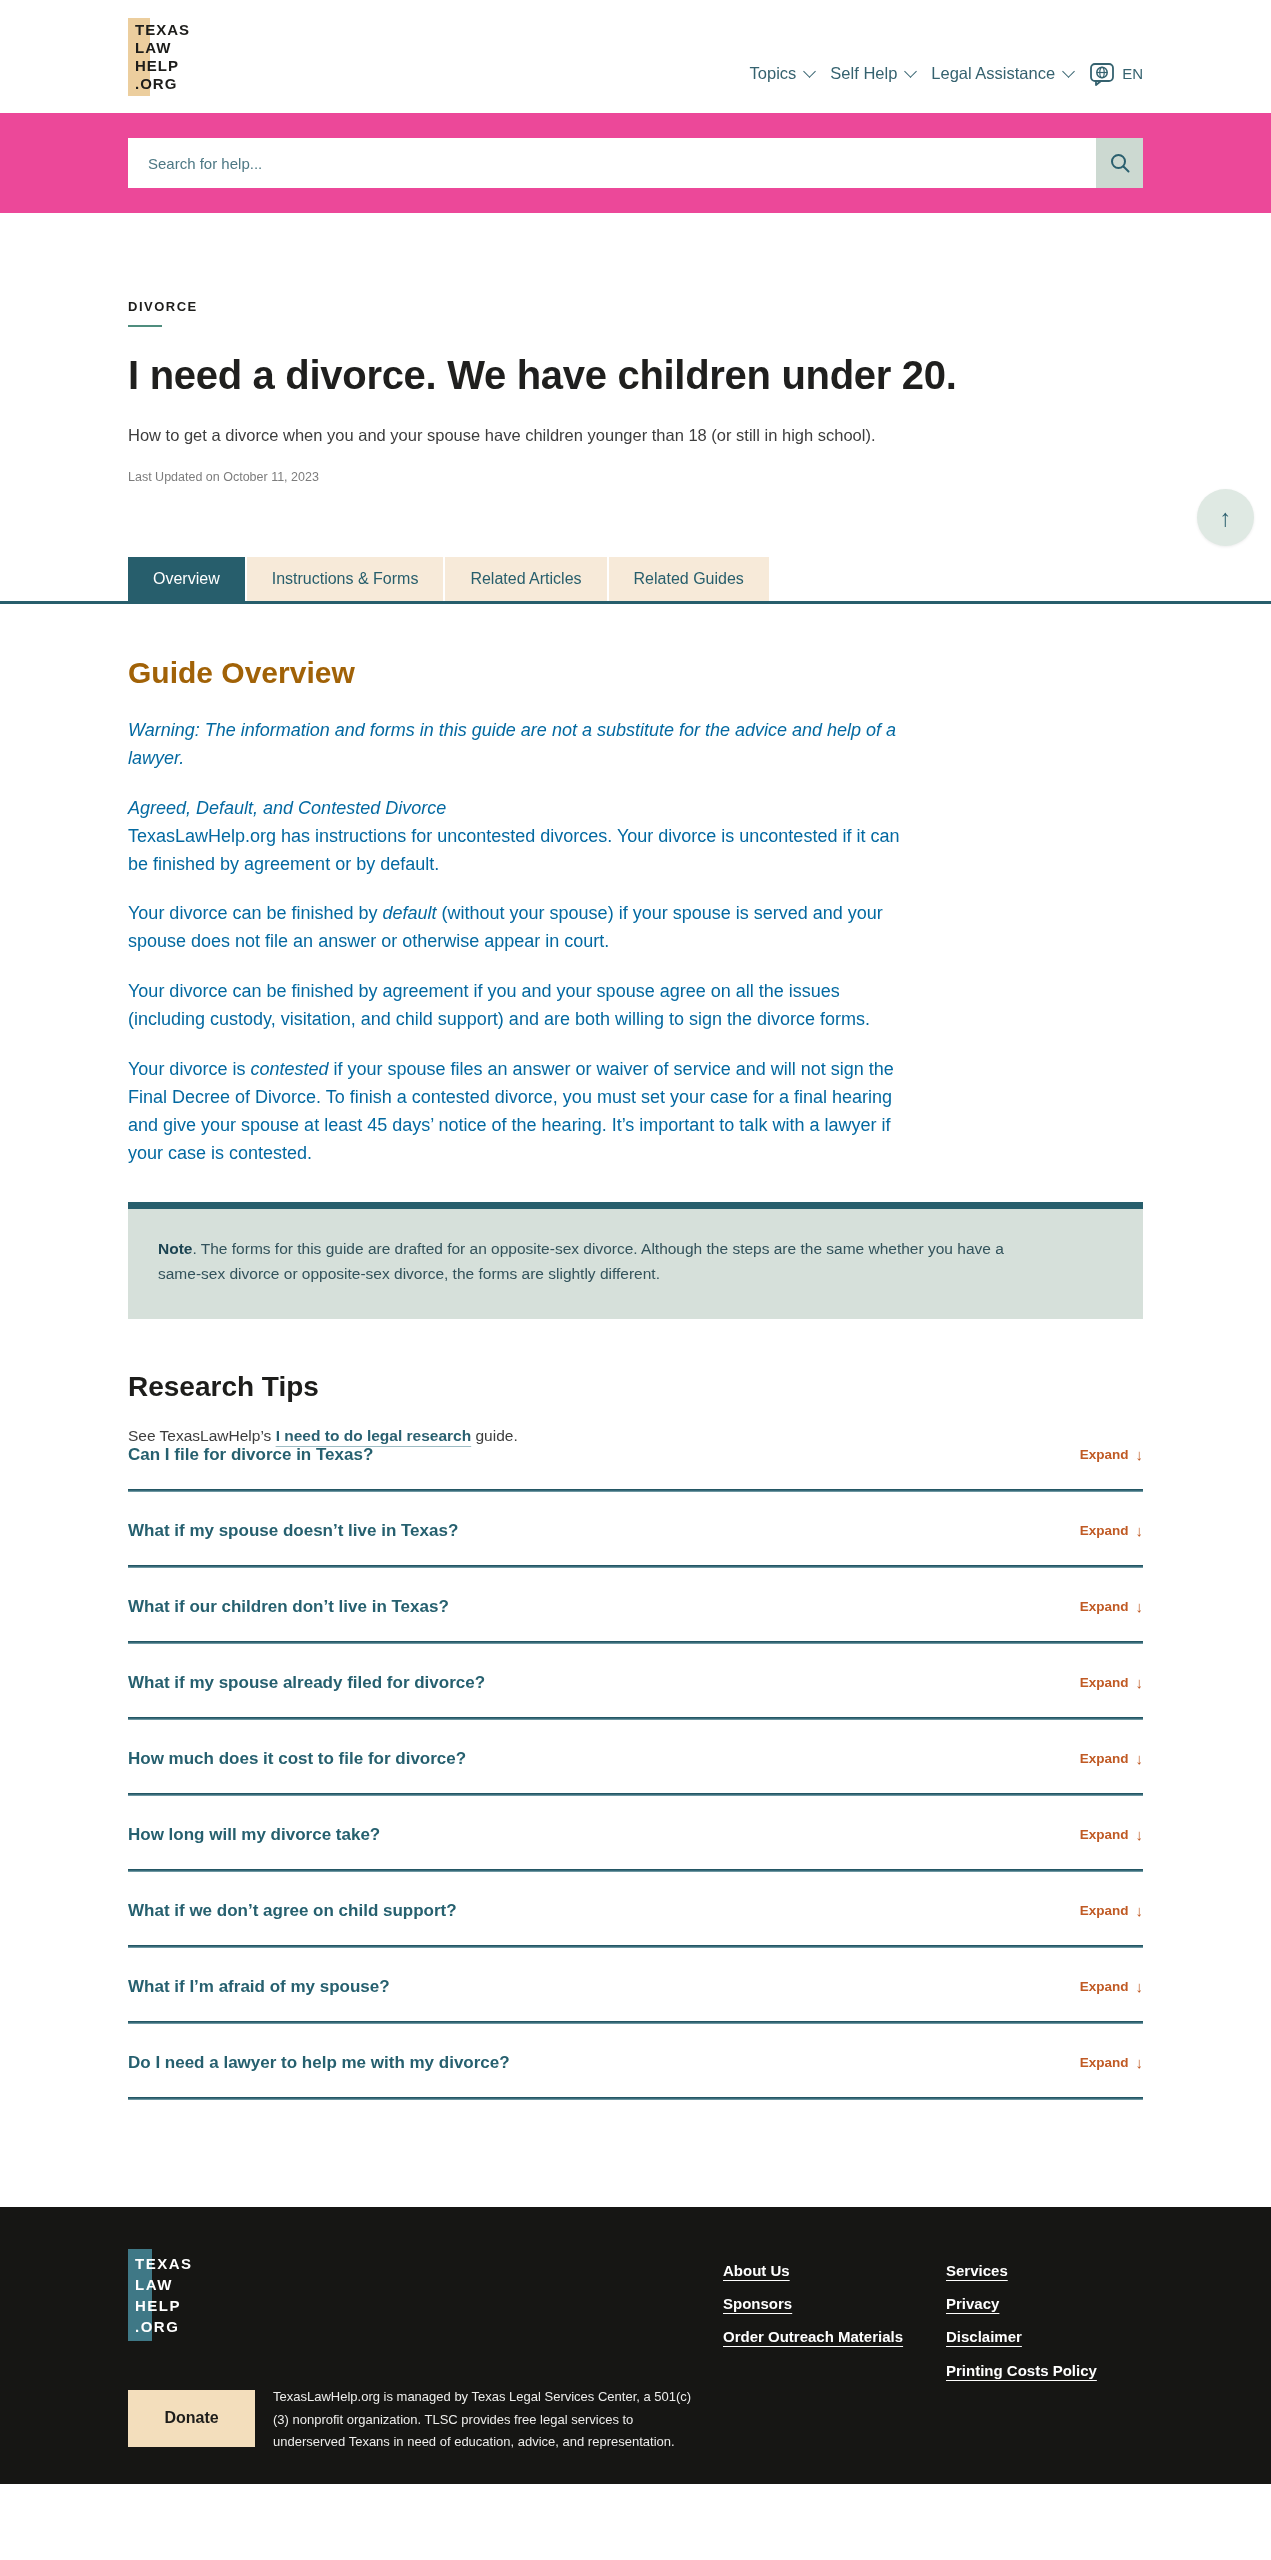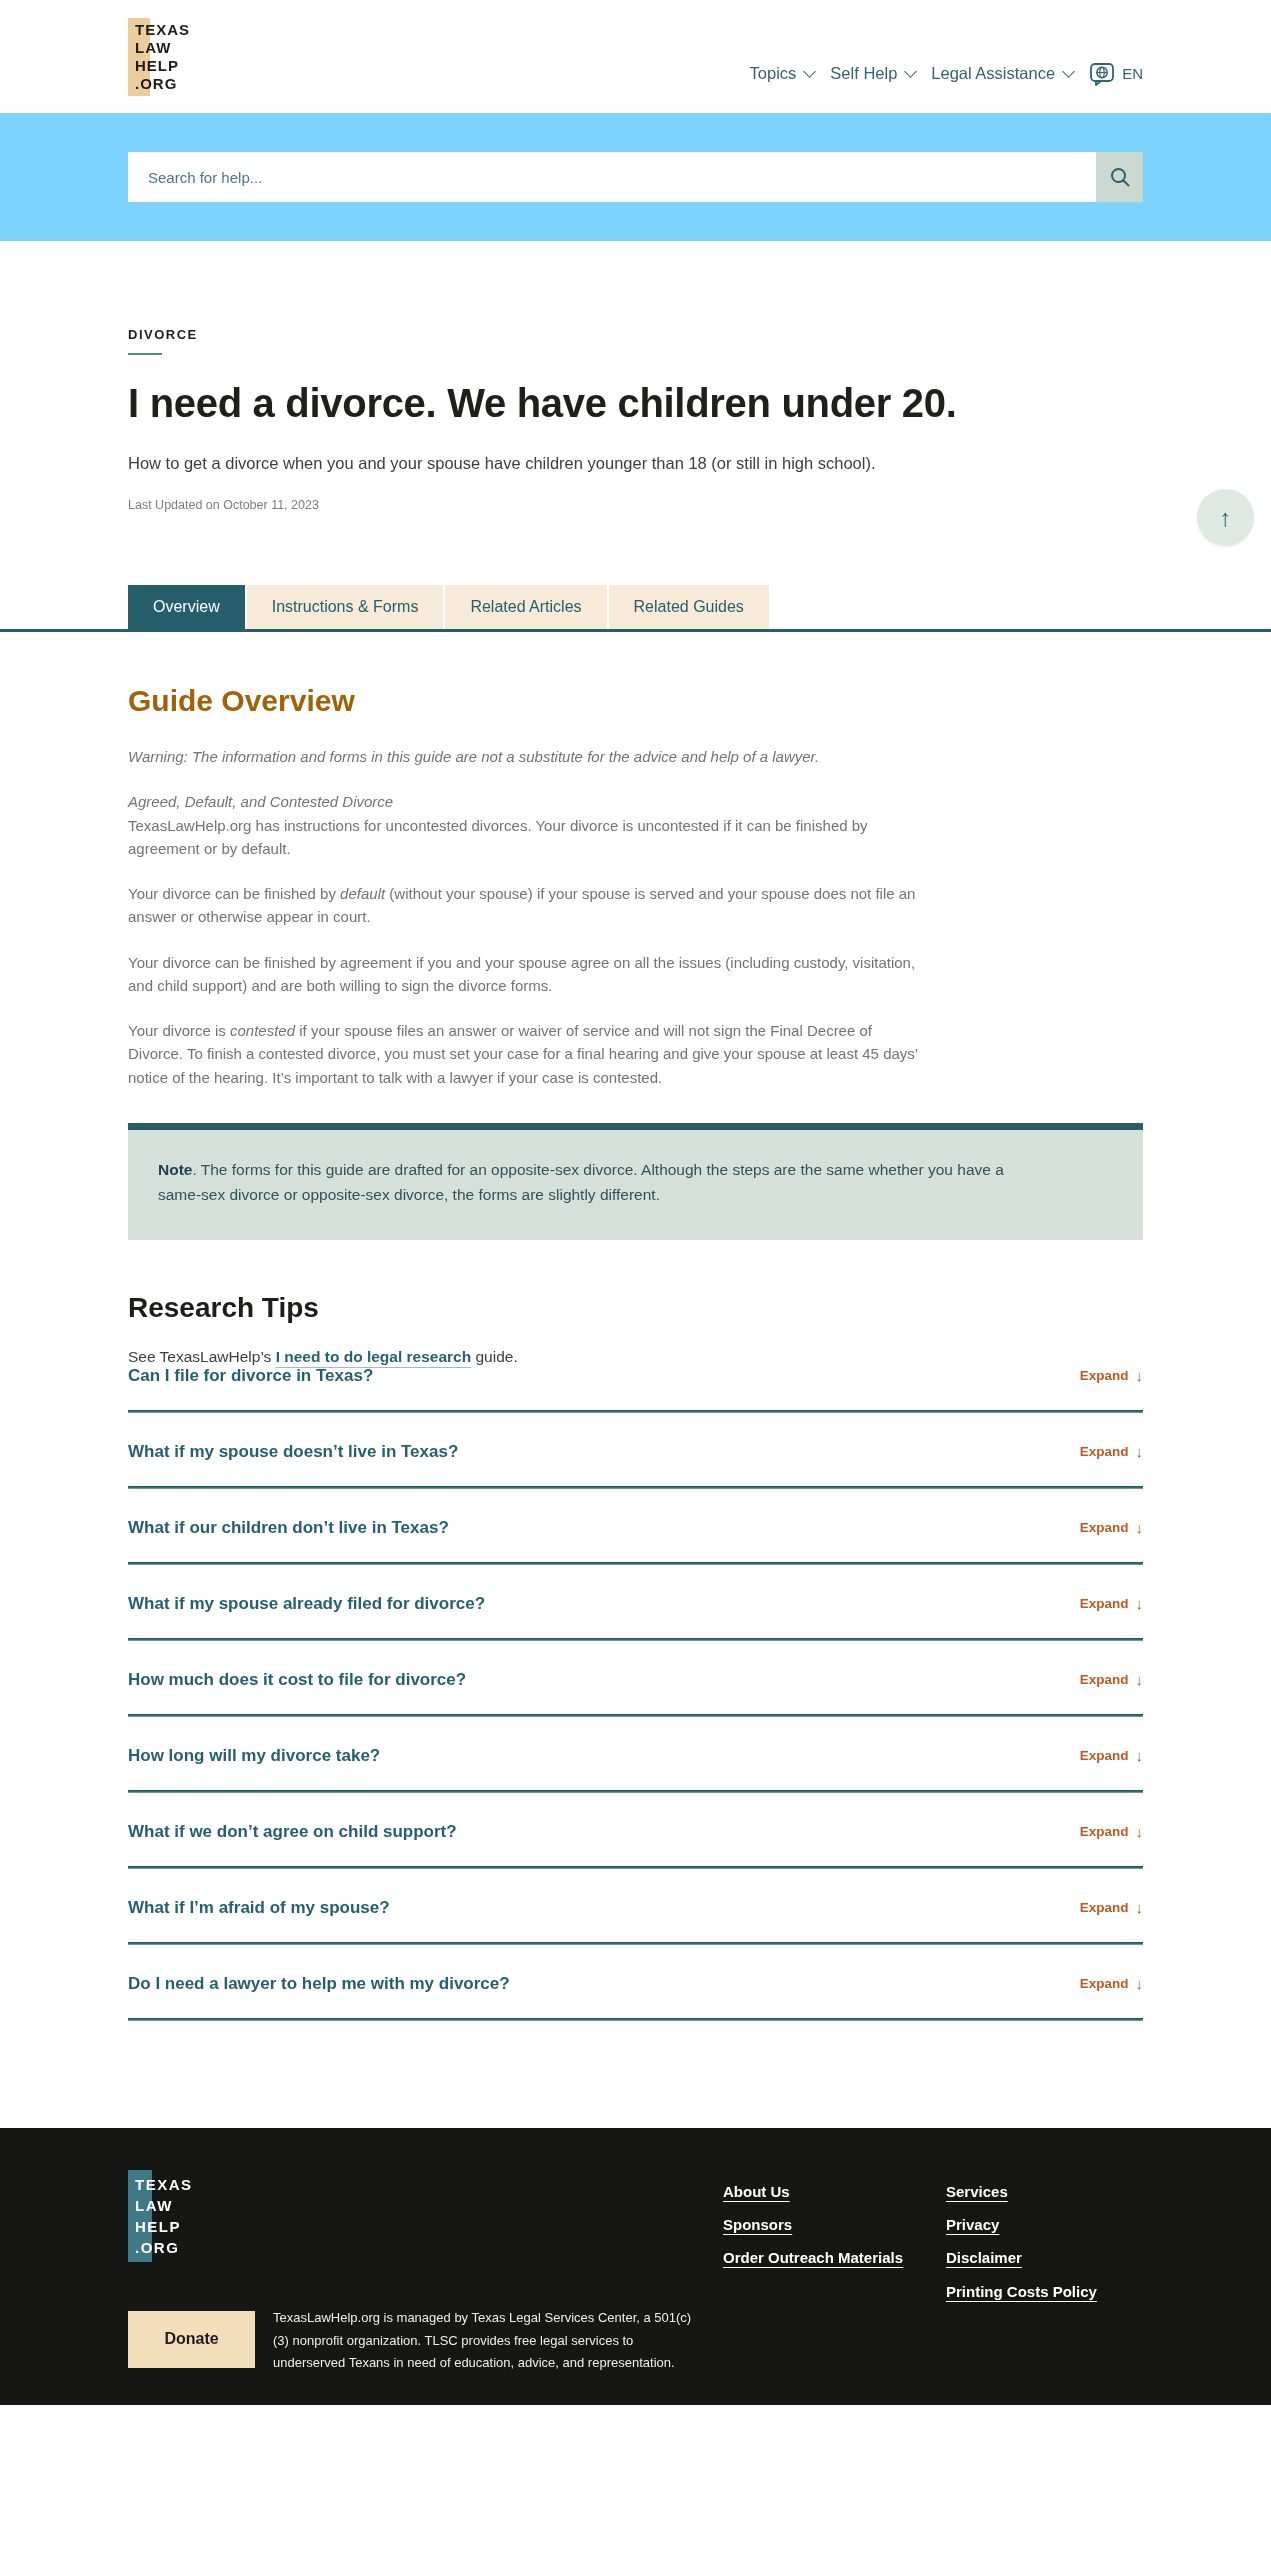--- a/index.html
+++ b/index.html
@@ -12,21 +12,21 @@
   .logo{position:relative;padding-left:7px;line-height:18px;}
   .logo::before{content:"";position:absolute;left:0;top:-3px;bottom:-3px;width:22px;background:#ecce9e;}
   .logo span{position:relative;display:block;font-size:15px;font-weight:bold;color:#1d1d1b;letter-spacing:1px;}
   .main-nav{display:flex;align-items:center;gap:16px;margin-top:34px;}
   .nav-item{display:flex;align-items:center;gap:9px;color:#35626f;font-size:16.5px;cursor:pointer;}
   .chev{width:8px;height:8px;border-right:1.8px solid #35626f;border-bottom:1.8px solid #35626f;
     transform:rotate(45deg);margin-top:-4px;}
   .lang{display:flex;align-items:center;gap:7px;color:#35626f;font-size:15px;cursor:pointer;}
 
   
-  .search-band{height:128px;background:#7dd3fc;display:flex;align-items:center;padding:0 128px;box-sizing:border-box;}
+  .search-band{height:100px;background:#ec4899;display:flex;align-items:center;padding:0 128px;box-sizing:border-box;}
   .search-box{display:flex;flex:1;height:50px;background:#fff;}
   .search-input{flex:1;border:none;outline:none;padding:0 20px;font-size:15px;color:#35626f;
     font-family:"Liberation Sans", sans-serif;}
   .search-input::placeholder{color:#4d7884;opacity:1;}
   .search-btn{width:47px;background:#ccd9d1;border:none;display:flex;align-items:center;justify-content:center;cursor:pointer;}
 
   
   .hero-inner{padding:86px 128px 0;}
   .category{font-size:13px;font-weight:bold;letter-spacing:1.5px;color:#1d1d1b;}
   .category-underline{width:34px;height:2px;background:#4f8d7e;margin-top:11px;}
@@ -39,21 +39,21 @@
   .tabs-rule{height:3px;background:#275e6c;width:100%;}
 
   .scroll-top{position:absolute;top:489px;left:1197px;width:57px;height:57px;border-radius:50%;
     background:#dfe9e3;display:flex;align-items:center;justify-content:center;color:#2a5f6e;
     font-size:24px;font-weight:bold;cursor:pointer;box-shadow:0 1px 3px rgba(0,0,0,0.08);}
 
   
   .main{padding:0 128px 78px;box-sizing:border-box;}
   .copy{max-width:792px;}
   h2.h-guide{font-size:30px;color:#a16207;margin:52px 0 27px;font-weight:bold;}
-  .main p{font-size:15px;line-height:1.55;margin:0 0 22px;color:#737373;}
+  .main p{font-size:18px;line-height:1.55;margin:0 0 22px;color:#0369a1;}
   .em-line{display:block;font-style:italic;}
   em{font-style:italic;}
 
   .note{background:#d6e0da;border-top:7px solid #275e6c;padding:27px 30px 33px;margin:34px 0 0;}
   .note p{margin:0;color:#32525b;font-size:15.5px;line-height:1.62;max-width:860px;}
   .note b{color:#1c4452;}
 
   h2.h-research{font-size:28px;color:#1d1d1b;margin:52px 0 24px;font-weight:bold;}
   .research-line{font-size:15.5px;color:#3d3d3d;}
   .research-link{color:#2a6171;font-weight:bold;text-decoration:underline;text-decoration-color:#9dbcc4;

